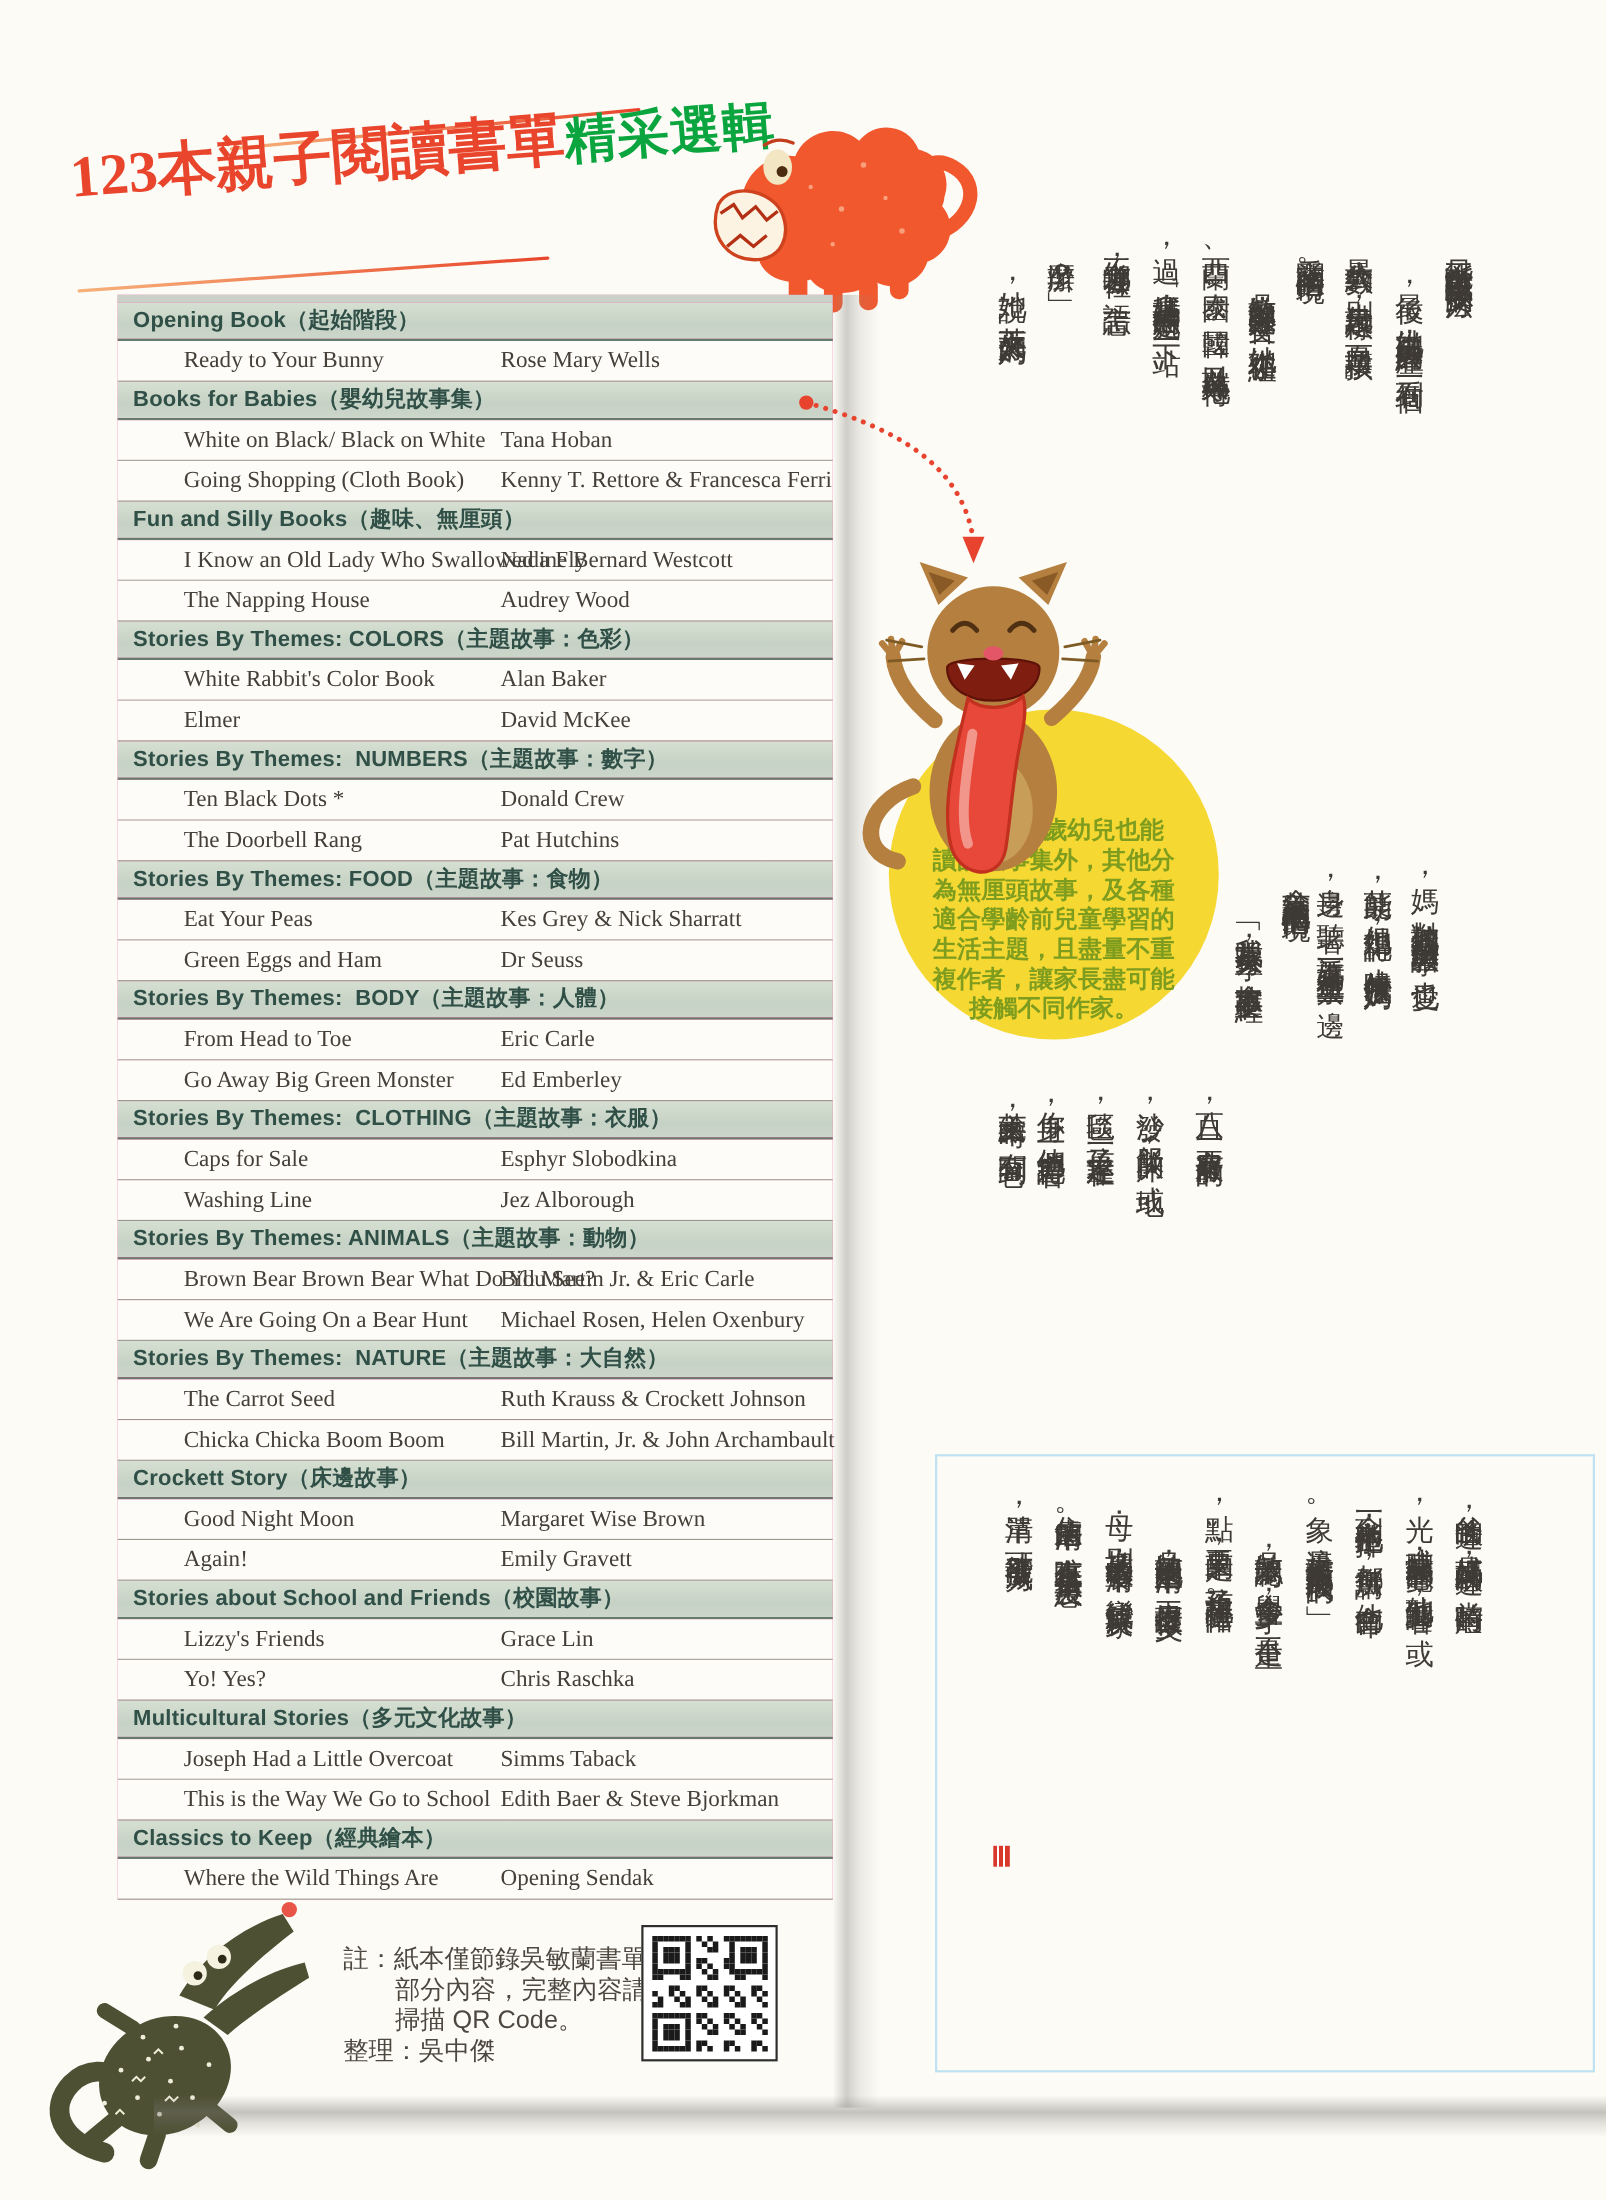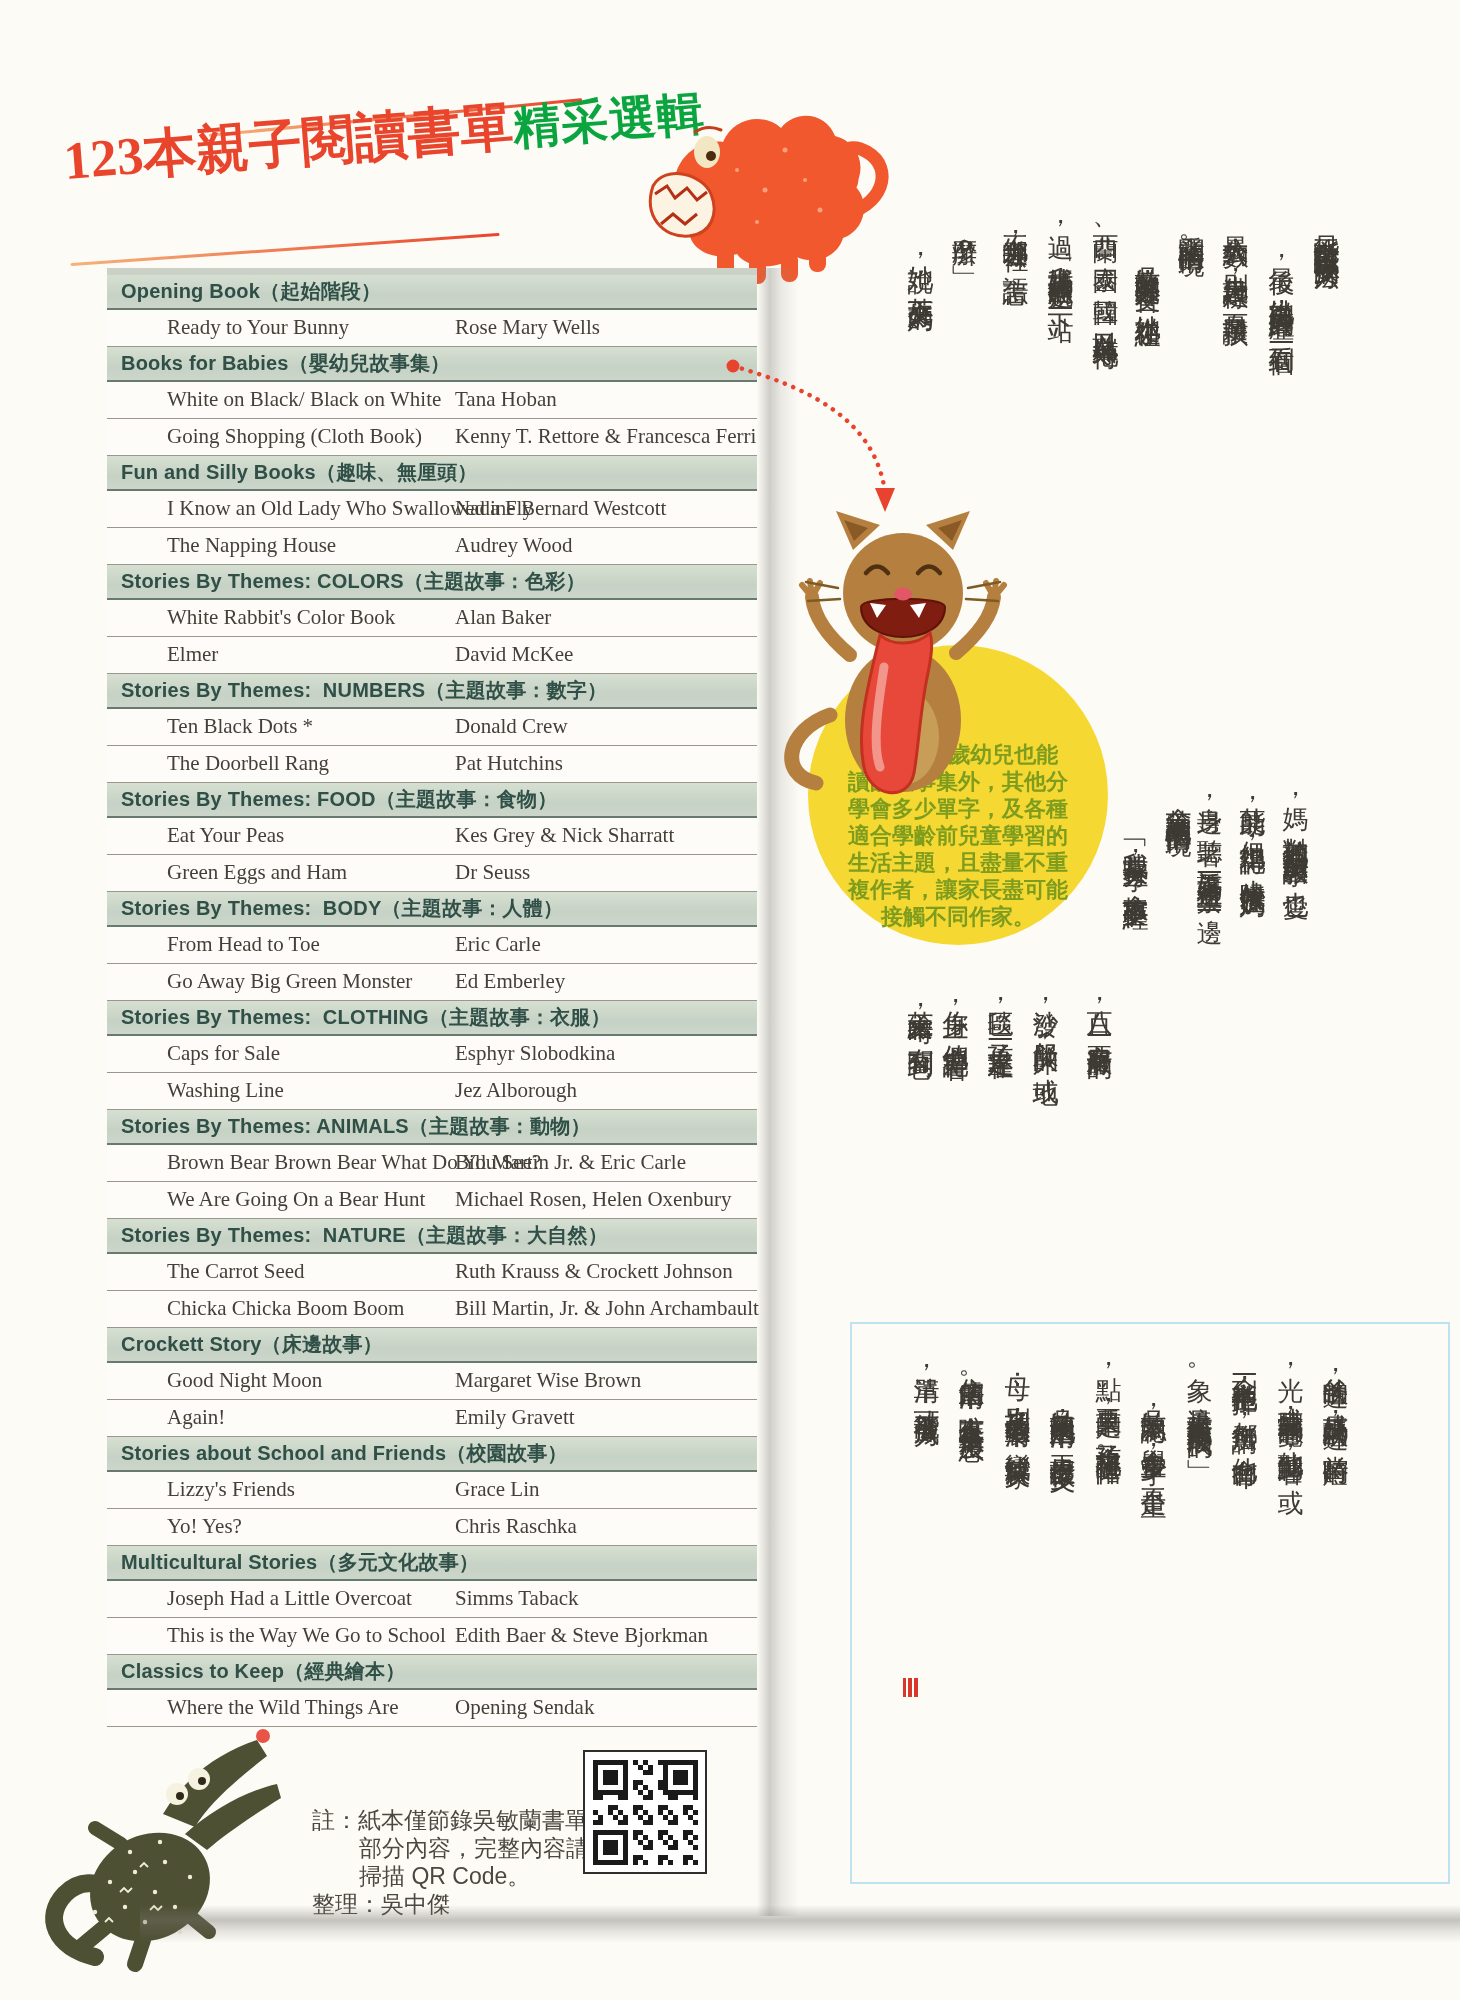--- a/index.html
+++ b/index.html
@@ -66,21 +66,21 @@
   
   #blue-box{
     position:absolute;left:850px;top:1322px;width:600px;height:562px;
     border:2px solid #bfe2f2;box-sizing:border-box;
   }
   #end-mark{
     position:absolute;left:903px;top:1678px;width:15px;height:19px;
     background:linear-gradient(90deg,#d8372a 0 3px,#fff 3px 5px,#d8372a 5px 9px,#fff 9px 11px,#d8372a 11px 15px);
   }
   
-  #note{position:absolute;left:312px;top:1766px;font-size:23px;line-height:28px;color:#4c473f;margin-top:40px;}
+  #note{position:absolute;left:312px;top:1766px;font-size:23px;line-height:28px;color:#4c473f;}
   #note .indent{padding-left:47px;}
   #qr-box{
     position:absolute;left:583px;top:1750px;width:120px;height:120px;
     border:2px solid #2e2e2e;background:#fff;
     display:flex;align-items:center;justify-content:center;
   }
   svg{position:absolute;overflow:visible;}
   #monster-svg{left:645px;top:90px;}
   #cat-svg{left:768px;top:505px;}
   #croc-svg{left:35px;top:1722px;}
@@ -242,21 +242,21 @@
 <svg id="arrow-svg" width="220" height="200" viewBox="0 0 220 200">
   <circle cx="33" cy="26" r="6.5" fill="#e8432e"></circle>
   <path d="M33,26 C 110,48 175,80 185,152" fill="none" stroke="#e8432e" stroke-width="4.5" stroke-linecap="round" stroke-dasharray="0.1 9"></path>
   <polygon points="175,148 195,148 185,172" fill="#e8432e"></polygon>
 </svg>
 
 <div id="bubble">
   <div id="bubble-text">
       <div>除了0到2歲幼兒也能</div>
       <div>讀的故事集外，其他分</div>
-      <div>學會多少單字，及各種</div>
+      <div>為無厘頭故事，及各種</div>
       <div>適合學齡前兒童學習的</div>
       <div>生活主題，且盡量不重</div>
       <div>複作者，讓家長盡可能</div>
       <div>接觸不同作家。</div>
     </div>
 </div>
 
 <svg id="cat-svg" width="250" height="310" viewBox="0 0 250 310">
   <path d="M62,210 C 18,225 10,270 48,278" stroke="#b5803f" stroke-width="15" fill="none" stroke-linecap="round"></path>
   <path d="M82,150 C 58,130 46,112 44,92" stroke="#b5803f" stroke-width="14" fill="none" stroke-linecap="round"></path>

